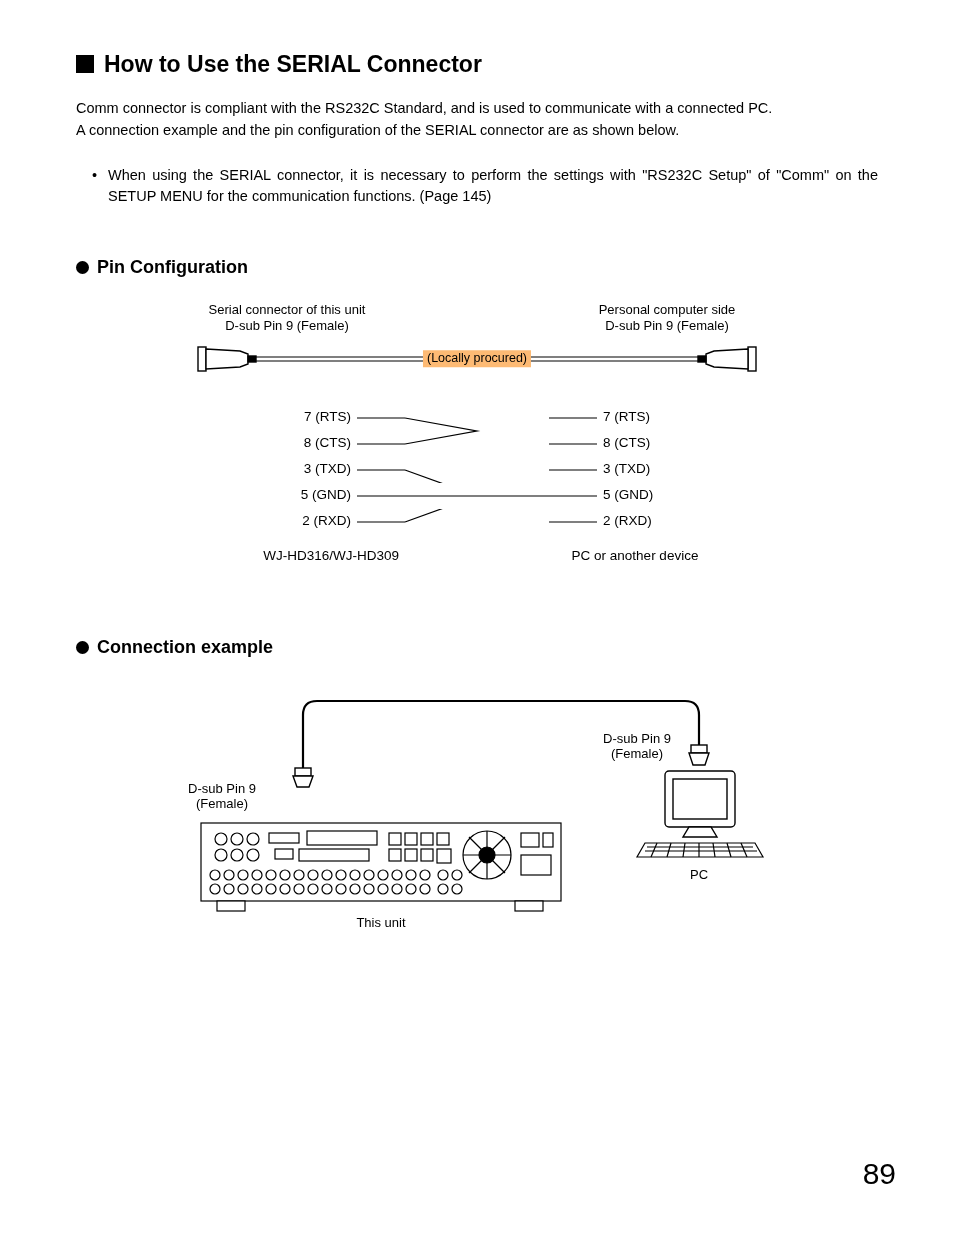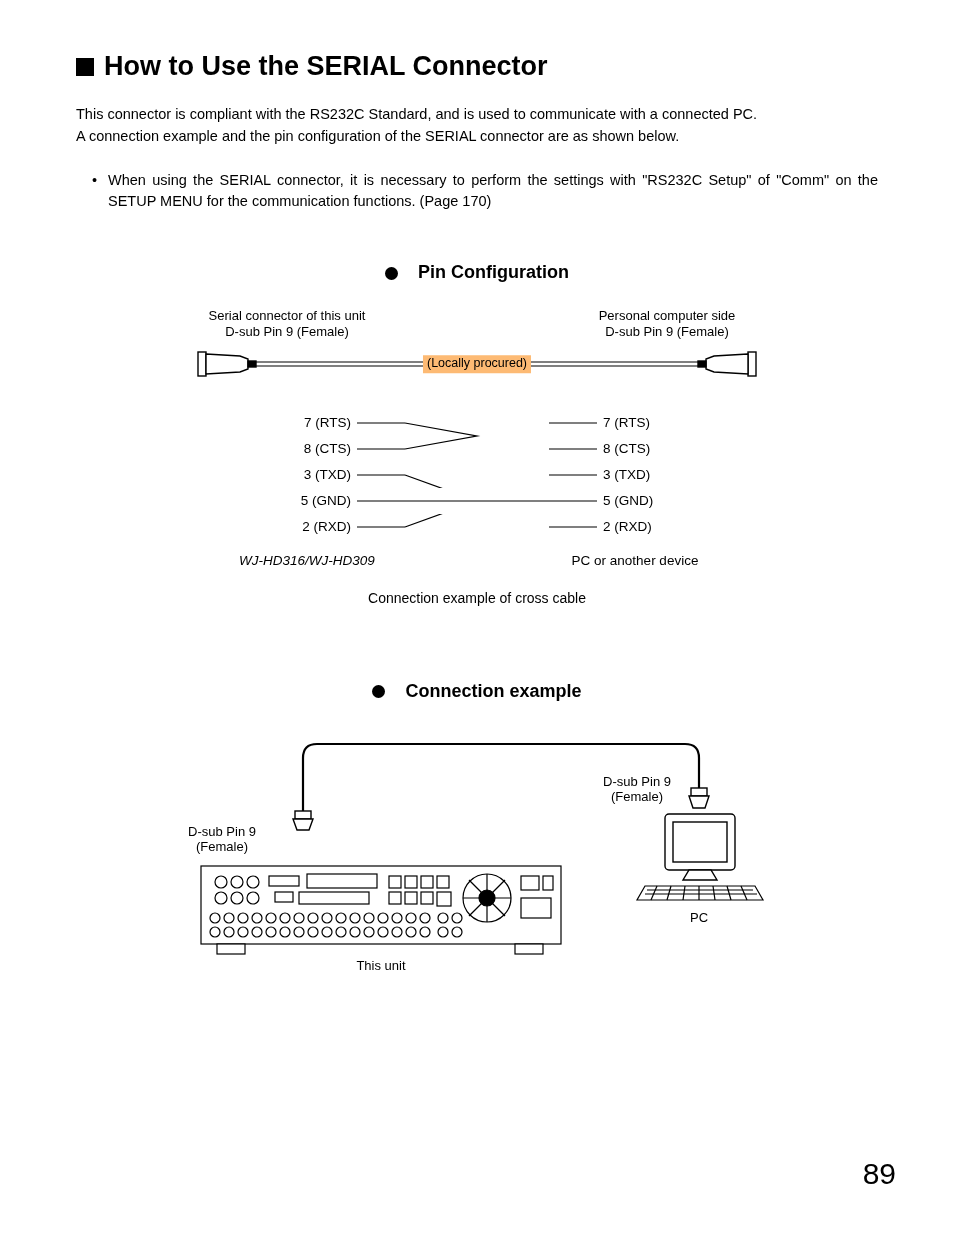--- a/index.html
+++ b/index.html
@@ -9,67 +9,67 @@
     color: #000;
     width: 954px;
     height: 1237px;
     padding: 48px 76px 40px 76px;
     position: relative;
     font-size: 14px;
     line-height: 1.4;
   }
   .h1-row { display: flex; align-items: center; gap: 10px; margin-bottom: 18px; }
   .h1-bullet { width: 18px; height: 18px; background: #000; flex: none; }
-  .h1-text { font-size: 27px; font-weight: bold; }
+  .h1-text { font-size: 23px; font-weight: bold; }
   .intro p { margin-bottom: 2px; font-size: 14.5px; }
   .important-block { margin-top: 24px; }
   .important-label { font-weight: bold; font-size: 14.5px; }
   .important-list { list-style: none; padding-left: 20px; margin-top: 2px; }
   .important-list li { position: relative; padding-left: 12px; text-align: justify; font-size: 14.5px; line-height: 1.45; }
   .important-list li::before { content: "•"; position: absolute; left: -4px; }
-  .h2-row { display: flex; align-items: center; gap: 20px; margin-top: 48px; margin-bottom: 22px; justify-content: center; }
+  .h2-row { display: flex; align-items: center; gap: 8px; margin-top: 48px; margin-bottom: 22px; }
   .h2-bullet { width: 13px; height: 13px; background: #000; border-radius: 50%; flex: none; }
   .h2-text { font-size: 18px; font-weight: bold; }
 
   .pin-diagram { width: 570px; margin: 12px auto; }
   .conn-labels { display: flex; justify-content: space-between; text-align: center; font-size: 13px; line-height: 1.25; margin-bottom: 6px; }
   .conn-labels > div { width: 190px; }
   .cable-row { position: relative; height: 36px; }
   .cable-row svg { width: 100%; height: 36px; }
   .locally { position: absolute; left: 50%; top: 50%; transform: translate(-50%, -50%); font-size: 12.5px; background: #fdba74; padding: 0 4px; }
 
   .pin-map { width: 420px; margin: 28px auto 10px auto; }
   .pin-row { display: flex; align-items: center; height: 26px; }
   .pin-left { width: 90px; text-align: right; font-size: 13.5px; padding-right: 6px; }
   .pin-svg  { width: 240px; height: 26px; }
   .pin-right{ width: 90px; text-align: left; font-size: 13.5px; padding-left: 6px; }
   .pin-map-bot { width: 420px; margin: 12px auto 0 auto; display:flex; justify-content: space-between; font-size: 13.5px; }
-  .pin-map-bot > div:first-child { width: 160px; text-align:left; margin-left:-28px;font-style:italic;}
+  .pin-map-bot > div:first-child { width: 160px; text-align:right; margin-left:-28px;}
   .pin-map-bot > div:last-child  { width: 160px; text-align:center; margin-right:-28px;}
   .cross-caption { text-align: center; font-size: 14px; margin-top: 18px; }
 
   .conn-example { width: 640px; margin: 18px auto 0 auto; }
   .page-num { position: absolute; right: 58px; bottom: 42px; font-size: 30px; font-family: Arial, sans-serif; }
 </style>
 </head>
 <body>
 
 <div class="h1-row">
   <div class="h1-bullet"></div>
   <div class="h1-text">How to Use the SERIAL Connector</div>
 </div>
 
 <div class="intro">
-  <p>This connector is compliant with the RS232C Standard, and is used to communicate with a connected PC.</p>
+  <p>Comm connector is compliant with the RS232C Standard, and is used to communicate with a connected PC.</p>
   <p>A connection example and the pin configuration of the SERIAL connector are as shown below.</p>
 </div>
 
 <div class="important-block">
   <ul class="important-list">
-    <li>When using the SERIAL connector, it is necessary to perform the settings with "RS232C Setup" of "Comm" on the SETUP MENU for the communication functions. (Page 170)</li>
+    <li>When using the SERIAL connector, it is necessary to perform the settings with "RS232C Setup" of "Comm" on the SETUP MENU for the communication functions. (Page 145)</li>
   </ul>
 </div>
 
 <div class="h2-row">
   <div class="h2-bullet"></div>
   <div class="h2-text">Pin Configuration</div>
 </div>
 
 <div class="pin-diagram">
   <div class="conn-labels">
@@ -149,21 +149,20 @@
       </svg>
       <div class="pin-right">2 (RXD)</div>
     </div>
   </div>
 
   <div class="pin-map-bot">
     <div>WJ-HD316/WJ-HD309</div>
     <div>PC or another device</div>
   </div>
 
-  <div class="cross-caption">Connection example of cross cable</div>
 </div>
 
 <div class="h2-row" style="margin-top:70px;">
   <div class="h2-bullet"></div>
   <div class="h2-text">Connection example</div>
 </div>
 
 <div class="conn-example">
   <svg viewBox="0 0 640 260" style="width:100%;">
 

